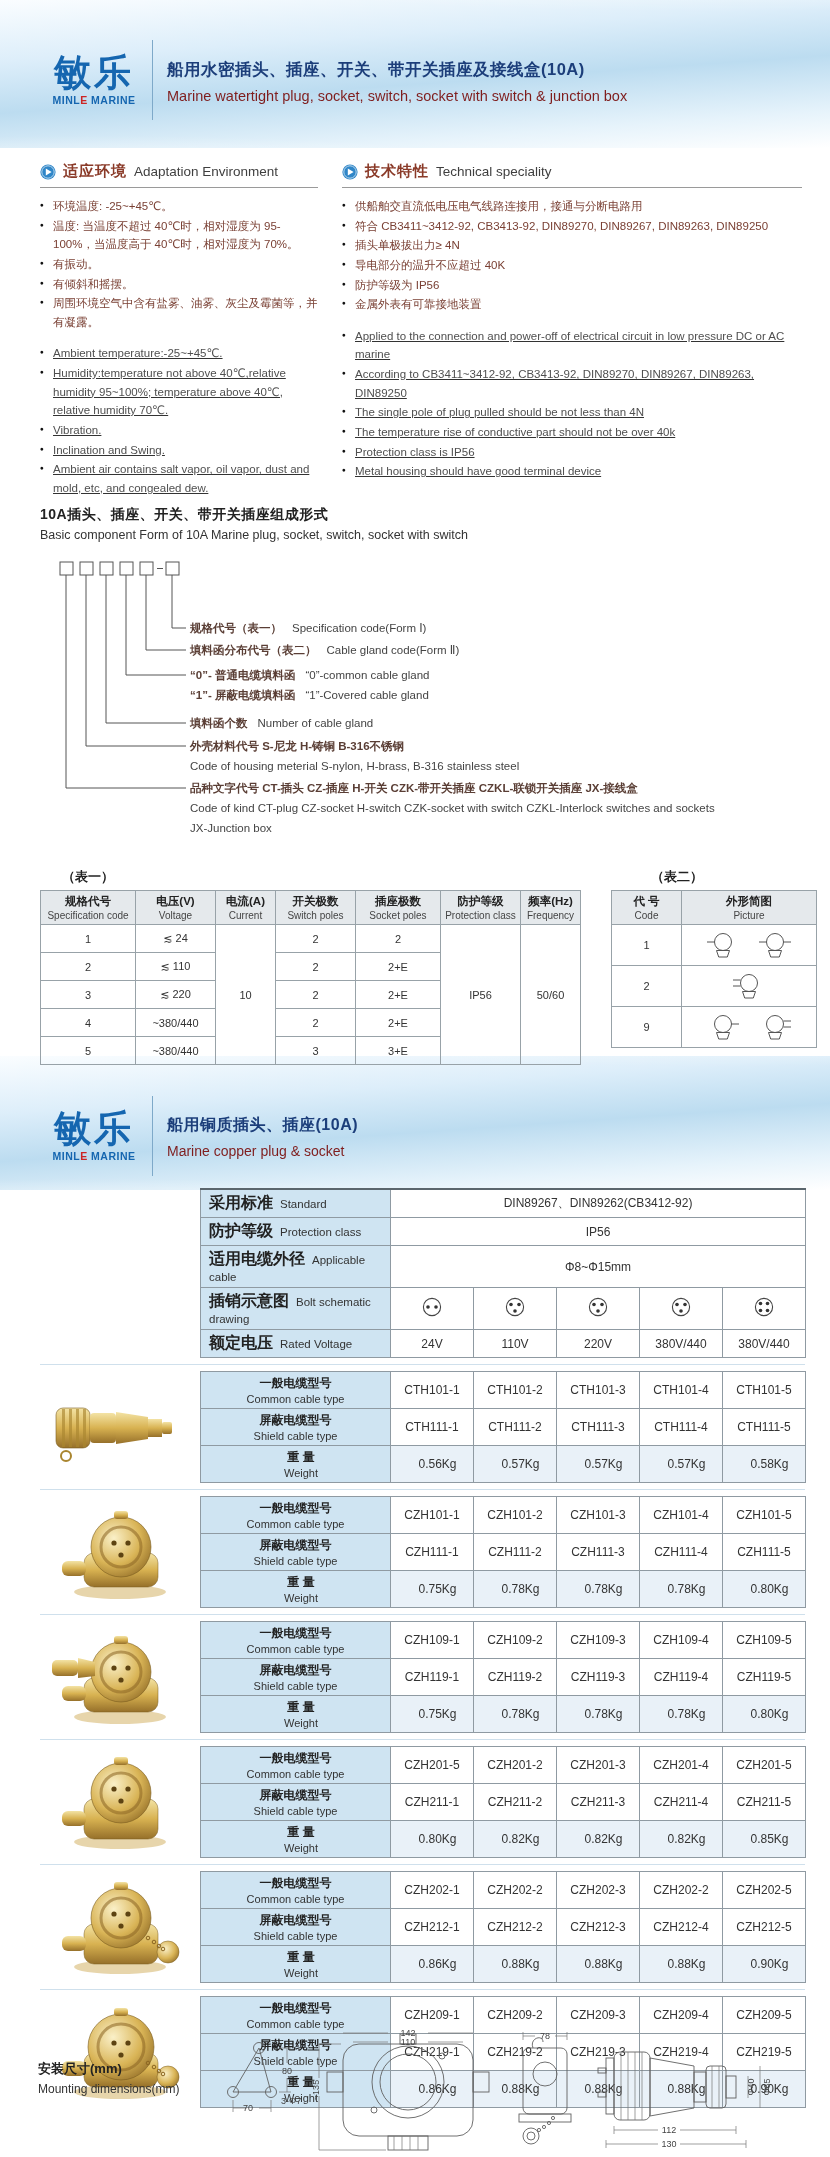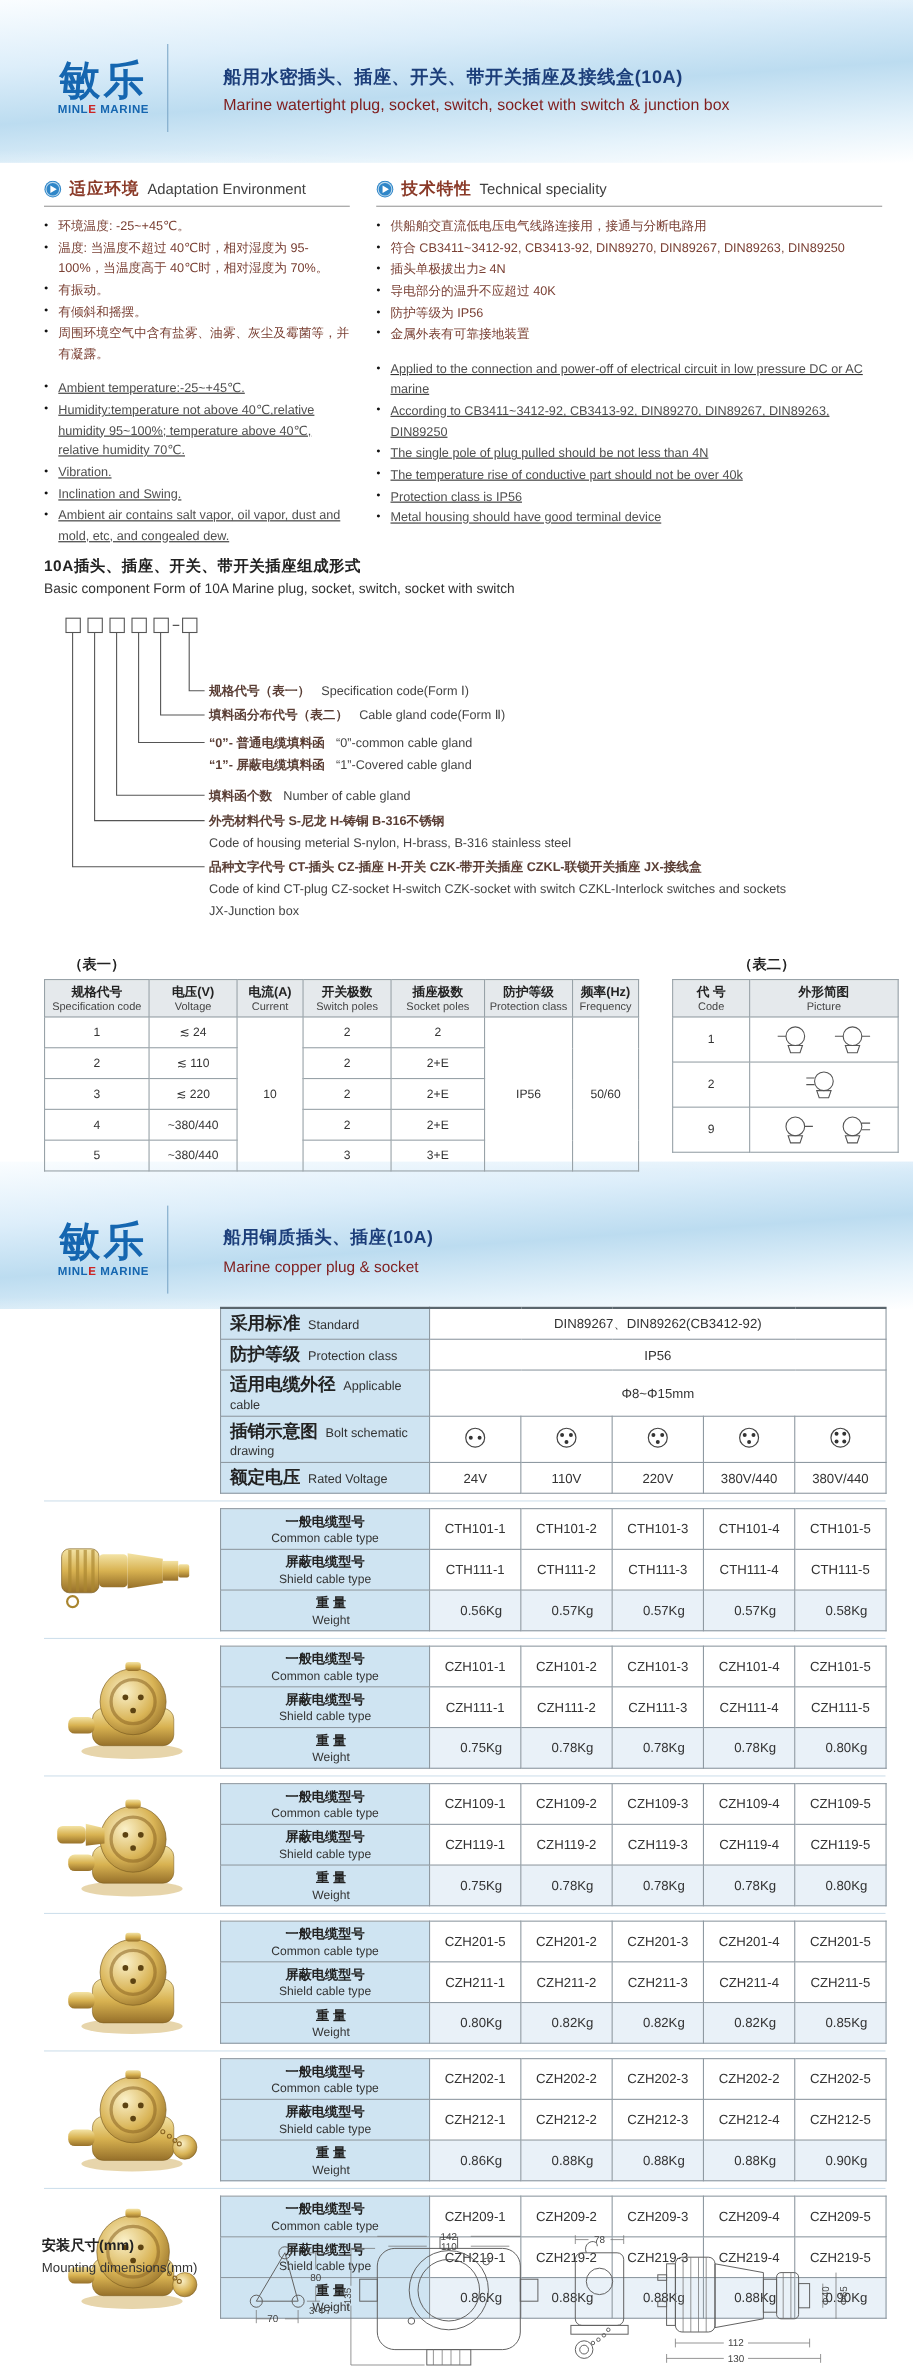--- a/index.html
+++ b/index.html
@@ -18,21 +18,21 @@
   #band2{top:1056px;height:134px;}
 
   .hdr{position:absolute;left:42px;display:flex;align-items:center;}
   #header1{top:40px;}
   #header2{top:1096px;}
   .logo{width:104px;text-align:center;flex:0 0 auto;}
   .logo-cn{font-size:37px;font-weight:bold;color:#1566b0;letter-spacing:3px;line-height:1;}
   .logo-sub{font-size:10.5px;font-weight:bold;color:#1566b0;letter-spacing:.5px;margin-top:3px;}
   .logo-e{color:#cc2424;}
   .hdr-divider{width:0;border-left:1px solid #7ea9c9;height:80px;margin:0 14px 0 6px;}
-  .hdr-titles{padding-top:2px;margin-left:36px;}
+  .hdr-titles{padding-top:2px;}
   .hdr-title-cn{font-size:16.5px;font-weight:bold;color:#1c3e7a;letter-spacing:.5px;}
   .hdr-title-en{font-size:14.5px;color:#7f1d1d;margin-top:7px;}
   #header2 .hdr-title-cn{font-size:16px;}
   #header2 .hdr-title-en{font-size:14px;}
 
   
   #columns{position:absolute;top:162px;left:40px;width:762px;display:flex;gap:24px;}
   .col-left{width:278px;flex:0 0 auto;}
   .col-right{flex:1;}
   .sec-head{display:flex;align-items:center;gap:7px;border-bottom:1px solid #9a9a9a;padding-bottom:6px;margin-bottom:9px;}
@@ -85,21 +85,21 @@
   .block{display:flex;align-items:center;margin-top:4px;}
   .block-table{margin-left:0;}
   .block-table td{height:34px;}
   tr.weight-row td{background:#e9f1f8;padding-left:12px;}
   tr.weight-row td.label-cell{background:#cfe4f2 !important;}
   .photo{width:160px;flex:0 0 auto;display:flex;justify-content:center;align-items:center;}
   .block-sep{height:1px;background:#cfe0ec;margin:6px 0;}
 
   
   #mounting{position:absolute;top:2030px;left:38px;width:780px;display:flex;}
-  .mount-label{width:165px;flex:0 0 auto;padding-top:2px;}
+  .mount-label{width:165px;flex:0 0 auto;padding-top:2px;margin-top:28px;}
   .ml-cn{font-size:13px;font-weight:bold;color:#222;}
   .ml-en{font-size:12px;color:#333;margin-top:4px;}
   #mount-svg{flex:0 0 auto;}
   #mount-svg .ln{stroke:#606060;stroke-width:.9;fill:none;}
   #mount-svg .dln{stroke:#777;stroke-width:.7;fill:none;}
   #mount-svg .dim{font-size:9px;fill:#444;}
 </style>
 </head>
 <body>
 
@@ -281,21 +281,21 @@
           <tr>
             <td>5</td>
             <td>~380/440</td>
             <td>3</td>
             <td>3+E</td>
           </tr>
         </tbody>
     </table>
   </div>
   <div>
-    <div class="fcap" style="margin-left:60px">（表二）</div>
+    <div class="fcap" style="margin-left:40px">（表二）</div>
     <table class="f2">
       <colgroup>
           <col style="width:70px">
           <col style="width:135px">
         </colgroup>
       <thead>
           <tr>
         <th>
               <div class="hcn">代 号</div>
               <div class="hen">Code</div>

